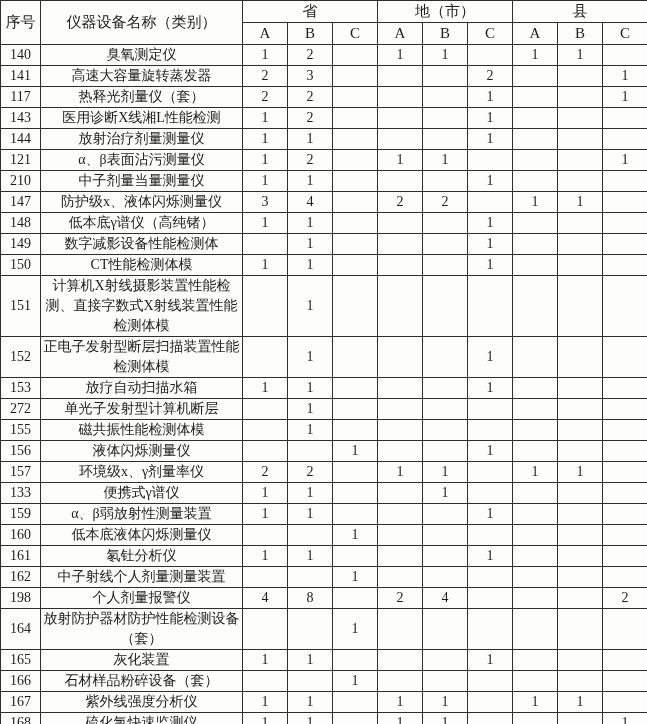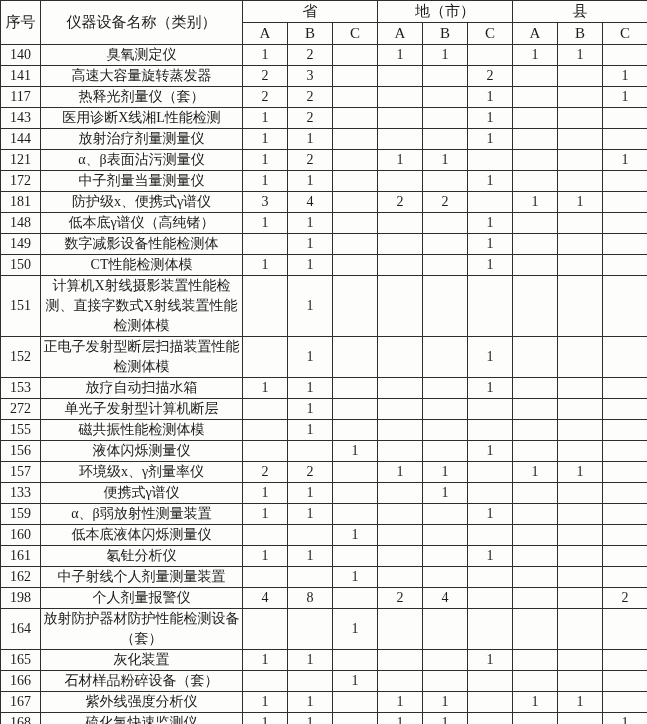--- a/index.html
+++ b/index.html
@@ -150,35 +150,35 @@
           <td class="num-cell">2</td>
           <td class="num-cell"></td>
           <td class="num-cell">1</td>
           <td class="num-cell">1</td>
           <td class="num-cell"></td>
           <td class="num-cell"></td>
           <td class="num-cell"></td>
           <td class="num-cell">1</td>
         </tr>
         <tr>
-          <td class="num-cell">172</td>
+          <td class="num-cell">210</td>
           <td class="name-cell">中子剂量当量测量仪</td>
           <td class="num-cell">1</td>
           <td class="num-cell">1</td>
           <td class="num-cell"></td>
           <td class="num-cell"></td>
           <td class="num-cell"></td>
           <td class="num-cell">1</td>
           <td class="num-cell"></td>
           <td class="num-cell"></td>
           <td class="num-cell"></td>
         </tr>
         <tr>
-          <td class="num-cell">181</td>
-          <td class="name-cell">防护级x、便携式γ谱仪</td>
+          <td class="num-cell">147</td>
+          <td class="name-cell">防护级x、液体闪烁测量仪</td>
           <td class="num-cell">3</td>
           <td class="num-cell">4</td>
           <td class="num-cell"></td>
           <td class="num-cell">2</td>
           <td class="num-cell">2</td>
           <td class="num-cell"></td>
           <td class="num-cell">1</td>
           <td class="num-cell">1</td>
           <td class="num-cell"></td>
         </tr>

